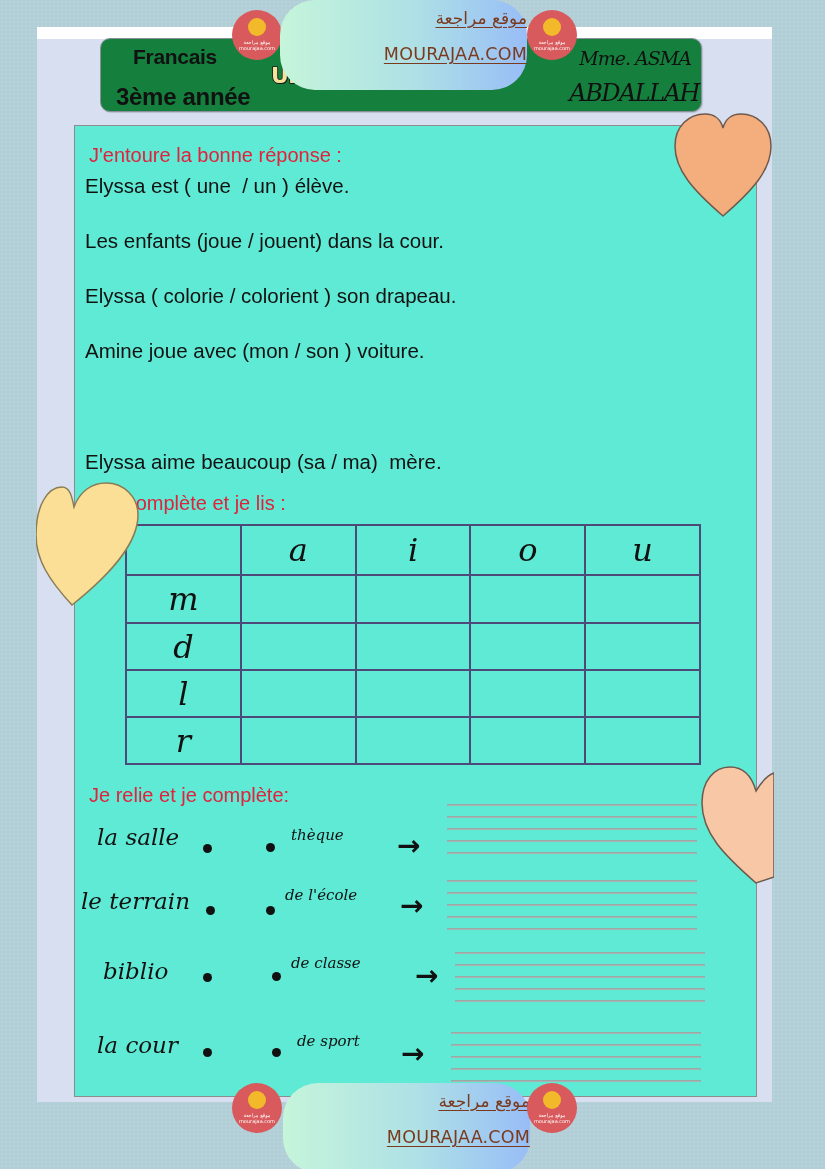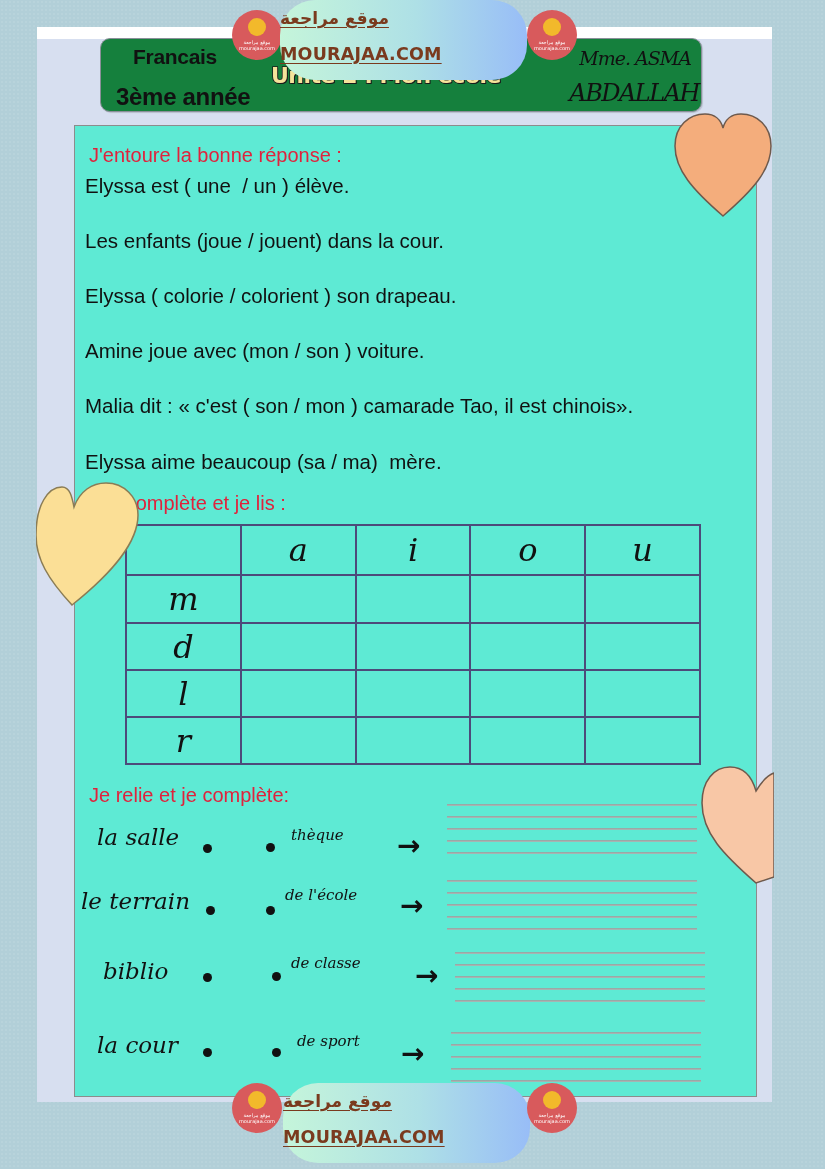--- a/index.html
+++ b/index.html
@@ -63,23 +63,23 @@
   .dot { position: absolute; width: 9px; height: 9px; border-radius: 50%; background: #111; }
   .arrow { position: absolute; font-family: "DejaVu Sans", sans-serif; font-size: 28px; font-weight: bold; color: #111; line-height: 1; }
   .lines {
     position: absolute; width: 250px; height: 60px;
     background: repeating-linear-gradient(to bottom, transparent 0px, transparent 8px, #9a9a9a 8px, #b5b5b5 10px, transparent 10px, transparent 12px);
     opacity: 0.9;
   }
 
   
   .wm-pill {
-    position: absolute; width: 247px; height: 80px; border-radius: 35px;
+    position: absolute; width: 247px; height: 90px; border-radius: 35px;
     background: linear-gradient(90deg, #c5f5da 0%, #aee0e6 55%, #98bdf7 100%);
-    text-align: left; color: #7a3a1e; font-weight: bold;
+    text-align: right; color: #7a3a1e; font-weight: normal;
   }
   .wm-ar { display: block; font-family: "DejaVu Sans", sans-serif; font-size: 17px; margin-top: 8px; text-decoration: underline; text-underline-offset: 3px; }
   .wm-en { display: block; font-family: "DejaVu Sans", sans-serif; font-size: 17.5px; margin-top: 16px; text-decoration: underline; text-underline-offset: 3px; letter-spacing: 0.2px; }
   .wm-badge {
     position: absolute; width: 50px; height: 50px; border-radius: 50%; background: #d85a5c;
   }
   .wm-badge .core {
     position: absolute; left: 16px; top: 8px; width: 18px; height: 18px; border-radius: 50%; background: #f2b92b;
   }
   .wm-badge .txt {
@@ -100,21 +100,20 @@
     <span class="hdr-teacher2">ABDALLAH</span>
   </div>
 
   <div class="content-box">
 
     <div class="sec-title" style="left:14px; top:18px;">J'entoure la bonne réponse :</div>
     <div class="sentence" style="top:48px;">Elyssa est ( une  / un ) élève.</div>
     <div class="sentence" style="top:103px;">Les enfants (joue / jouent) dans la cour.</div>
     <div class="sentence" style="top:158px;text-align:right;">Elyssa ( colorie / colorient ) son drapeau.</div>
     <div class="sentence" style="top:213px;">Amine joue avec (mon / son ) voiture.</div>
-    <div class="sentence" style="top:268px;">Malia dit : « c'est ( son / mon ) camarade Tao, il est chinois».</div>
     <div class="sentence" style="top:324px;">Elyssa aime beaucoup (sa / ma)  mère.</div>
 
     <div class="sec-title" style="left:24px; top:366px;">Je complète et je lis :</div>
     <table class="syll">
       <tbody>
           <tr style="height:50px;">
         <td></td>
         <td>a</td>
         <td>i</td>
         <td>o</td>

